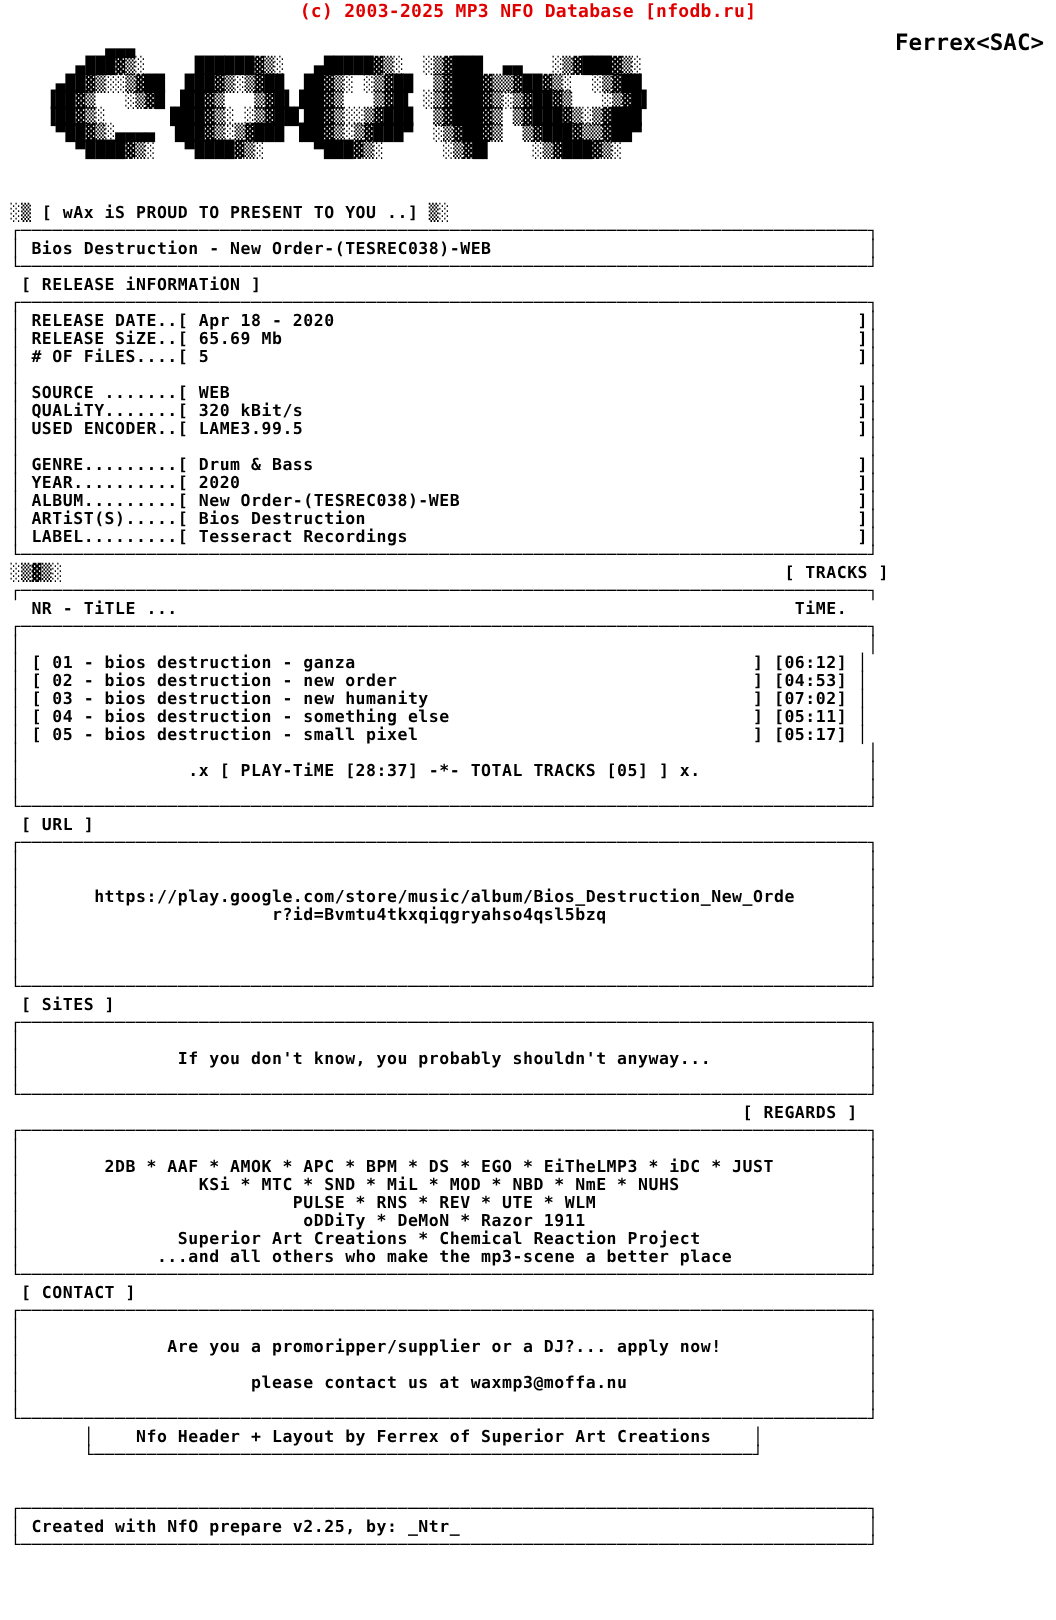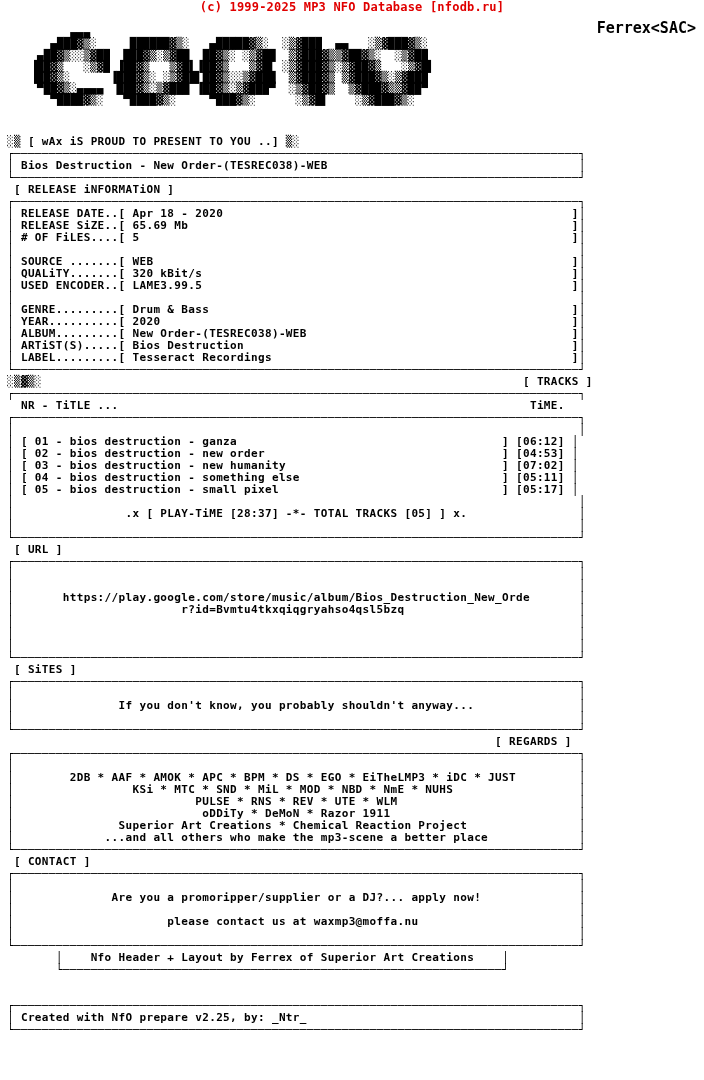--- a/index.html
+++ b/index.html
@@ -72,21 +72,21 @@
     color: #000000;
     font-weight: bold;
   }
   .body-text .line { display: block; height: 12px; }
 </style>
 </head>
 <body>
 
 <div class="page">
 
-  <div class="copyright">(c) 1999-2025 MP3 NFO Database [nfodb.ru]</div>
+  <div class="copyright">(c) 2003-2025 MP3 NFO Database [nfodb.ru]</div>
 
   <div class="logo">
     <span class="row">      ▄▄▄                                                       </span>
     <span class="row">   ▄███▓▒░     ██████▓▒░   ▄█████▓▒░  ░▒▓███  ▄▄   ░▒▓███▓▒░    </span>
     <span class="row"> ▄██▓▒░░▒▓██  ███▓▒░▒▓██  ██▓▒░ ░▒▓██  ▒▓███▓▒▒▓██▓▒░  ░▒▓██    </span>
     <span class="row">▐██▓▒   ░▒▓█ ▐██▓▒   ▒▓█▌▐██▓▒   ▒▓█▌ ░▒▓███▓▒░▒▓██▓▒   ░▒▓█▌   </span>
     <span class="row">▐██▓▒░      ▐███▓▒░ ░▒▓██▌██▓▒░░▒▓███  ▒▓███▓▒ ▒▓███▓▒░▒▓███    </span>
     <span class="row"> ▀██▓▒░▄▄▄▄  ███▓▒░▒▓███ ▐██▓▒░▒▓███▀  ░▒▓██▓▒  ▒▓███▓▒▒▓██▀     </span>
     <span class="row">   ▀████▓▒░   ▀████▓▒░     ▀███▓▒░      ░▒▓█▌    ░▒▓███▓▒░      </span>
   </div>

